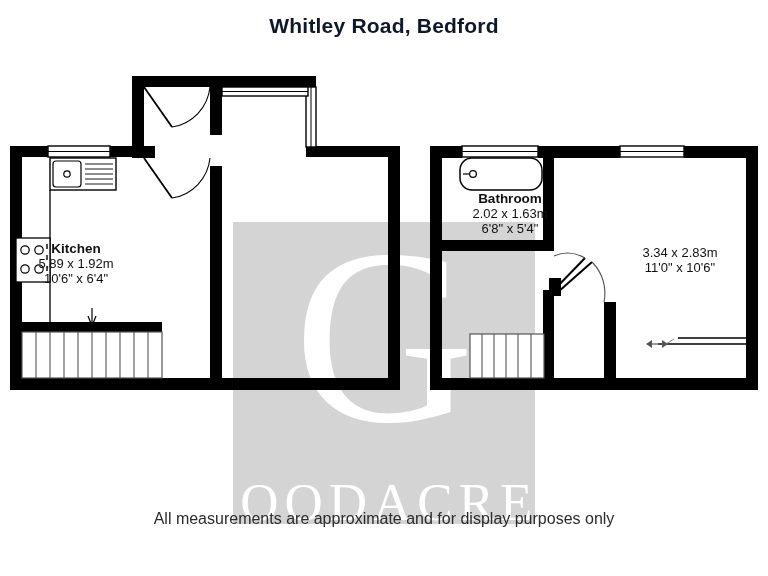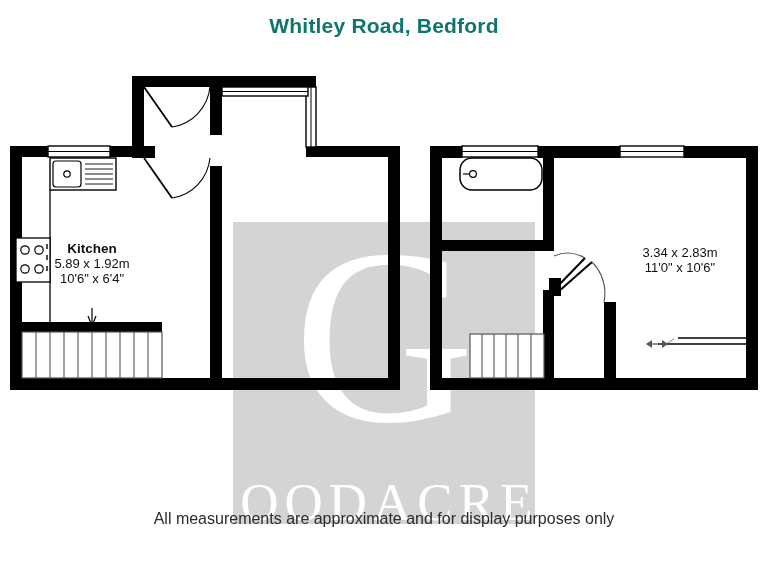--- a/index.html
+++ b/index.html
@@ -21,21 +21,21 @@
     background: #ffffff;
   }
   #plan-title {
     position: absolute;
     top: 14px;
     left: 0;
     width: 768px;
     text-align: center;
     font-size: 21px;
     font-weight: bold;
-    color: #0f766e;
+    color: #0f172a;
     letter-spacing: 0.2px;
   }
   #floorplan-svg {
     position: absolute;
     top: 0;
     left: 0;
     width: 768px;
     height: 576px;
   }
   .room-label {
@@ -47,21 +47,21 @@
   }
   .room-label .rname {
     font-size: 13.5px;
     font-weight: bold;
     display: block;
   }
   .room-label .rdim {
     font-size: 13px;
     display: block;
   }
-  #label-kitchen { left: 32px;  top: 241px; width: 120px; }
+  #label-kitchen { left: 16px;  top: 241px; width: 120px; }
   #label-lounge  { left: 200px; top: 259px; width: 160px; }
   #label-bath    { left: 440px; top: 191px; width: 140px; }
   #label-bed1    { left: 608px; top: 245px; width: 144px; }
 
   #disclaimer {
     position: absolute;
     left: 0;
     top: 510px;
     width: 768px;
     text-align: center;
@@ -279,20 +279,25 @@
 
   </svg>
 
   <div class="room-label" id="label-kitchen">
     <span class="rname">Kitchen</span>
     <span class="rdim">5.89 x 1.92m</span>
     <span class="rdim">10'6" x 6'4"</span>
   </div>
 
 
+  <div class="room-label" id="label-bath">
+    <span class="rname">Bathroom</span>
+    <span class="rdim">2.02 x 1.63m</span>
+    <span class="rdim">6'8" x 5'4"</span>
+  </div>
 
   <div class="room-label" id="label-bed1">
     <span class="rdim">3.34 x 2.83m</span>
     <span class="rdim">11'0" x 10'6"</span>
   </div>
 
   <div id="disclaimer">All measurements are approximate and for display purposes only</div>
 
 </div>
 

